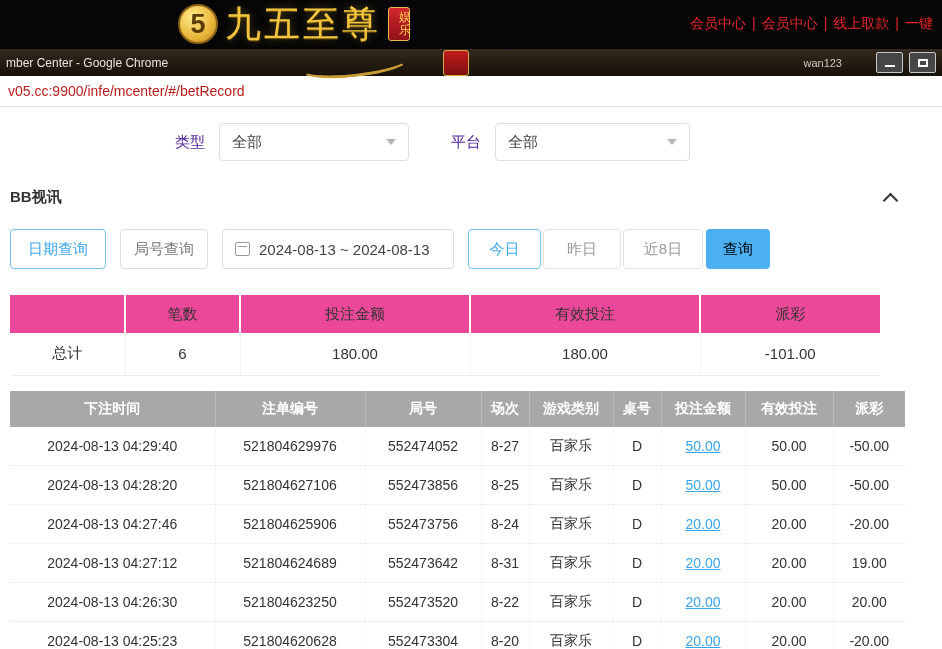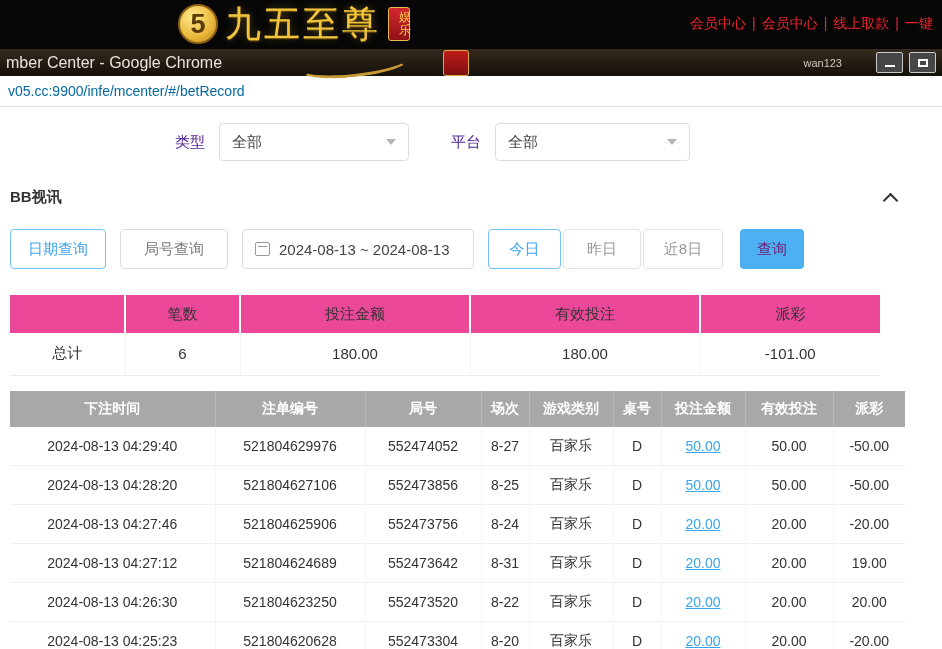--- a/index.html
+++ b/index.html
@@ -18,37 +18,37 @@
   .logo-badge { width: 20px; background: linear-gradient(#d2272e, #8f1116); color: #ffd84d;
                 font-size: 12px; line-height: 13px; text-align: center; padding: 3px 10px;
                 border-radius: 3px; border: 1px solid #e8b84c; word-break: break-all; }
   .top-links { position: absolute; right: 4px; top: 15px; font-size: 14px; color: #e8262c; white-space: nowrap; }
   .top-links a { color: #e8262c; text-decoration: none; margin: 0 5px; }
   .top-links .sep { color: #e8262c; margin: 0 1px; }
 
   
   .title-bar { height: 28px; background: linear-gradient(#35291c, #14100a); position: relative;
                display: flex; align-items: center; border-top: 1px solid #000; }
-  .win-title { color: #e8e4df; font-size: 16px; margin-left: 6px; }
+  .win-title { color: #e8e4df; font-size: 12px; margin-left: 6px; }
   .flourish { position: absolute; left: 298px; top: 2px; width: 112px; height: 26px;
               border: 3px solid transparent; border-bottom-color: #c89a33; border-radius: 50%;
               transform: rotate(-6deg); }
   .seal { position: absolute; left: 443px; top: 1px; width: 26px; height: 26px;
           background: linear-gradient(#c01b1b, #7e0f0f); border: 1px solid #d8a94a; border-radius: 3px; }
   .tb-right { position: absolute; right: 6px; top: 3px; display: flex; align-items: center; gap: 6px; }
   .account { color: #cfcabe; font-size: 11px; margin-right: 28px; }
   .win-btn { width: 27px; height: 21px; background: #464646; border: 1px solid #c9c9c9; border-radius: 2px;
              display: flex; align-items: center; justify-content: center; cursor: pointer; }
   .icon-min { width: 10px; height: 0; border-bottom: 2px solid #fff; margin-top: 7px; }
   .icon-max { width: 10px; height: 8px; border: 2px solid #fff; }
 
   
   .address-bar { height: 31px; background: #fff; border-bottom: 1px solid #dedede;
                  display: flex; align-items: center; padding-left: 8px; }
-  .url { color: #0369a1; font-size: 14px; }
+  .url { color: #b91c1c; font-size: 14px; }
 
   
   .content { padding-top: 9px; }
 
   .filters { display: flex; align-items: center; margin: 7px 0 0 175px; }
   .filter-label { font-size: 15px; color: #4c1d95; margin-right: 14px; }
   .select { width: 190px; height: 38px; border: 1px solid #ddd; border-radius: 4px; position: relative;
             display: flex; align-items: center; padding-left: 12px; font-size: 15px; color: #444; cursor: pointer; background:#fff; }
   .select.platform { width: 195px; }
   .caret { position: absolute; right: 12px; width: 0; height: 0;
@@ -57,30 +57,30 @@
 
   .section-head { display: flex; align-items: center; justify-content: space-between; margin: 27px 46px 0 10px; }
   .section-title { font-size: 15px; font-weight: bold; color: #333; }
   .chevron-up { width: 11px; height: 11px; border-left: 2px solid #333; border-top: 2px solid #333;
                 transform: rotate(45deg); margin-top: 6px; cursor: pointer; }
 
   .toolbar { display: flex; align-items: center; margin: 22px 0 0 10px; }
   .btn { height: 40px; border-radius: 4px; background: #fff; font-size: 15px;
          display: flex; align-items: center; justify-content: center; cursor: pointer; white-space: nowrap; }
   .btn-outline-blue { border: 1px solid #74c2f2; color: #3aa4ee; padding: 0 17px; }
-  .btn-outline-gray { border: 1px solid #dcdcdc; color: #777; padding: 0 23px; margin-left: 14px; }
+  .btn-outline-gray { border: 1px solid #dcdcdc; color: #777; padding: 0 13px; margin-left: 14px; }
   .date-box { height: 40px; border: 1px solid #dcdcdc; border-radius: 4px; display: flex; align-items: center;
               padding: 0 12px; margin-left: 14px; color: #444; font-size: 15px; gap: 9px; width: 232px; cursor: pointer; }
   .cal-icon { width: 15px; height: 14px; border: 1.5px solid #999; border-radius: 2px; position: relative; flex: 0 0 auto; }
   .cal-icon::before { content: ""; position: absolute; left: 2px; right: 2px; top: 3px; border-top: 1.5px solid #999; }
   .seg { display: flex; margin-left: 14px; }
   .seg-today { width: 73px; border: 1px solid #74c2f2; color: #3aa4ee; }
   .seg-mid   { width: 78px; border: 1px solid #e2e2e2; color: #999; margin-left: 2px; }
   .seg-end   { width: 80px; border: 1px solid #e2e2e2; color: #999; margin-left: 2px; }
-  .btn-primary { background: #4cb0f2; color: #701a75; border: none; width: 64px; margin-left: 17px; }
+  .btn-primary { background: #4cb0f2; color: #000000; border: none; width: 64px; margin-left: 3px; }
 
   
   table { border-collapse: collapse; table-layout: fixed; }
   .summary { width: 870px; margin: 26px 0 0 10px; font-size: 15px; }
   .summary th { background: #ec4899; height: 38px; font-weight: normal; color: #333;
                 border-right: 2px solid #fff; text-align: center; }
   .summary th:last-child { border-right: none; }
   .summary td { height: 42px; text-align: center; color: #333;
                 border-bottom: 1px solid #ececec; border-right: 1px solid #f3f3f3; }
   .summary td:last-child { border-right: none; }

